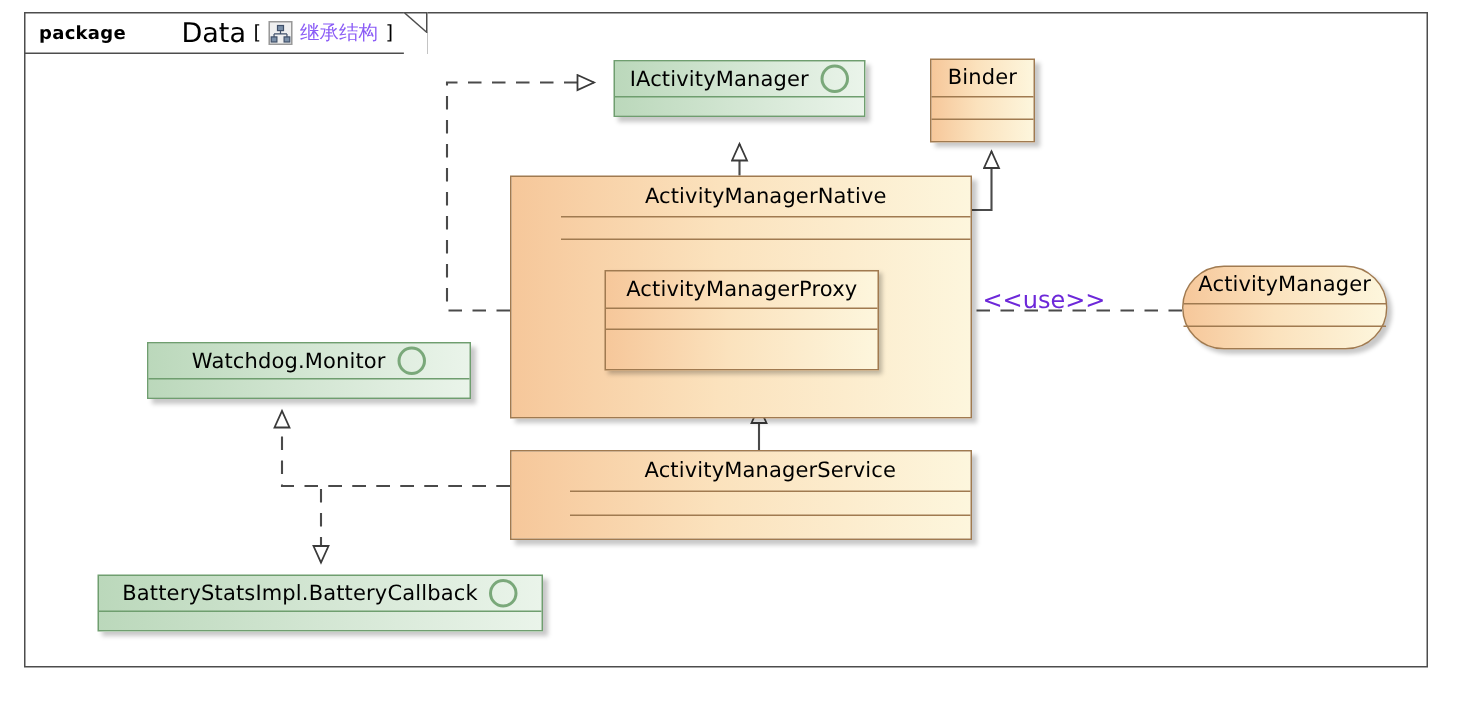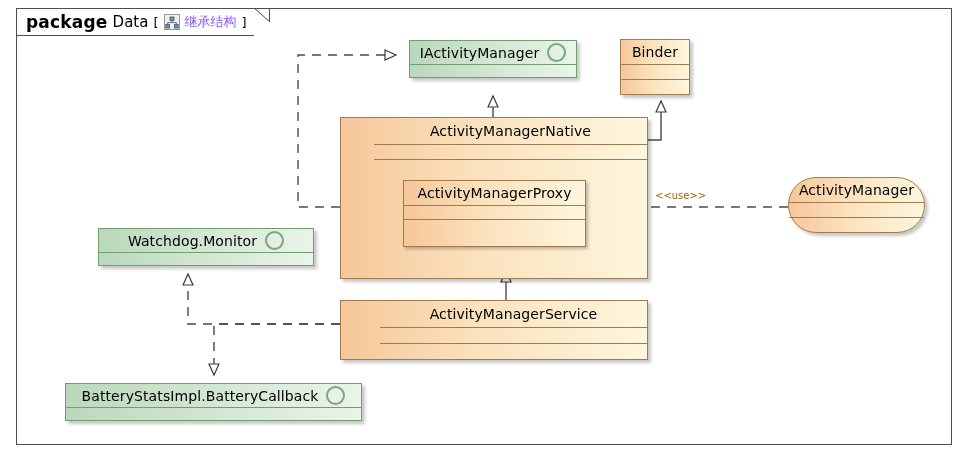--- a/index.html
+++ b/index.html
@@ -44,28 +44,29 @@
   }
   .pkg-tab-clip {
     position: absolute;
     right: -1px;
     top: -1px;
     width: 16px;
     height: 30px;
     overflow: hidden;
   }
   .pkg-kw {
-    font-size: 17px;
+    font-size: 12px;
     font-weight: bold;
     color: #000;
     letter-spacing: 0.2px;
   }
   .pkg-name {
-    font-size: 15px;
+    font-size: 18px;
     color: #000;
+    margin-left: 32px;
   }
   .pkg-bracket { font-size: 13px; color: #000; }
   .pkg-icon {
     width: 16px;
     height: 16px;
     position: relative;
     display: inline-block;
     background: #f0f0f0;
     border: 1px solid #999;
     box-sizing: border-box;
@@ -132,22 +133,22 @@
 
   #wires {
     position: absolute;
     left: 0; top: 0;
     width: 973px;
     height: 472px;
     pointer-events: none;
   }
   .edge-label {
     position: absolute;
-    font-size: 10px;
-    color: #a16207;
+    font-size: 16px;
+    color: #6d28d9;
     white-space: nowrap;
   }
 </style>
 </head>
 <body>
 
 <div id="canvas">
 
   <div class="pkg-frame"></div>
 

